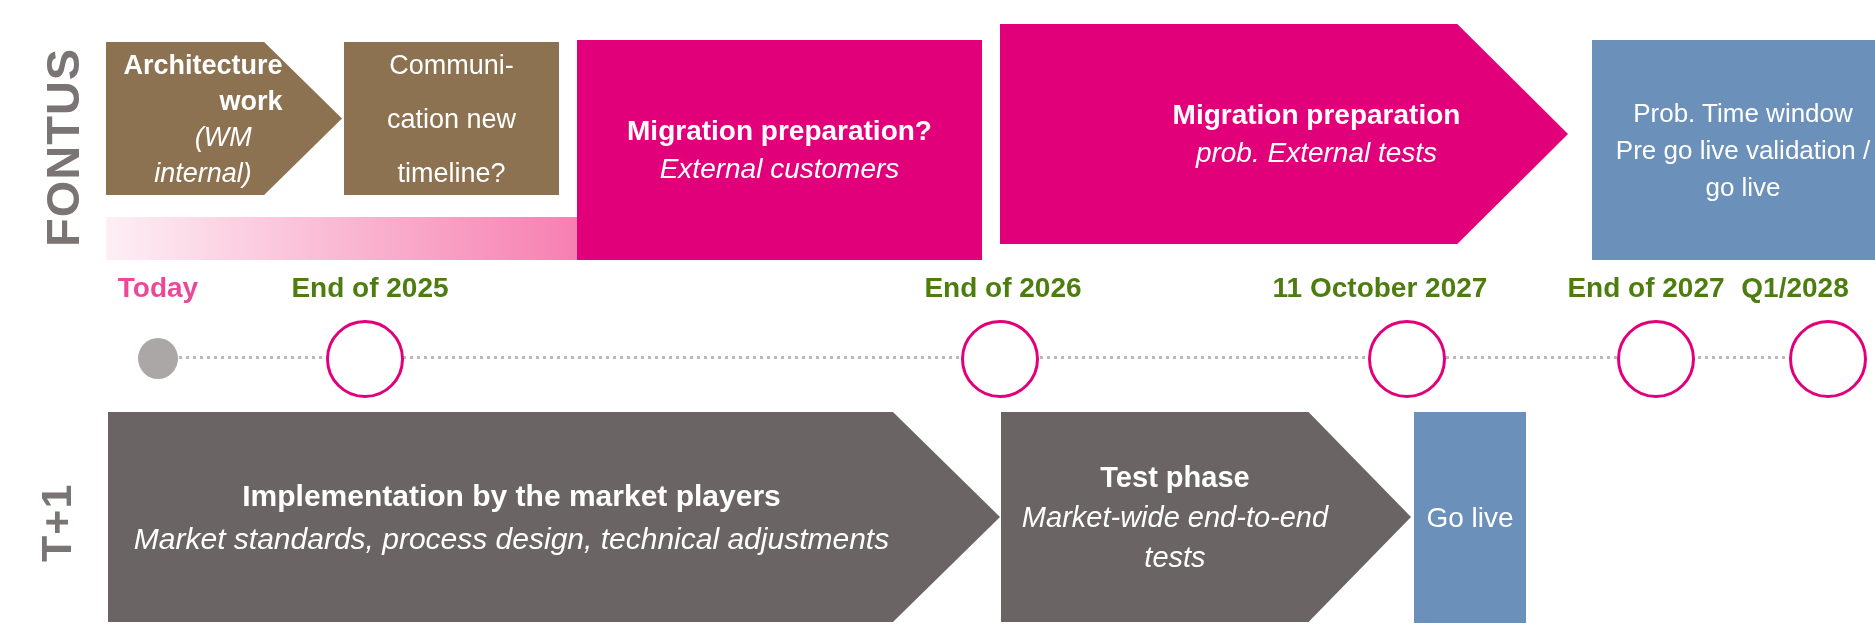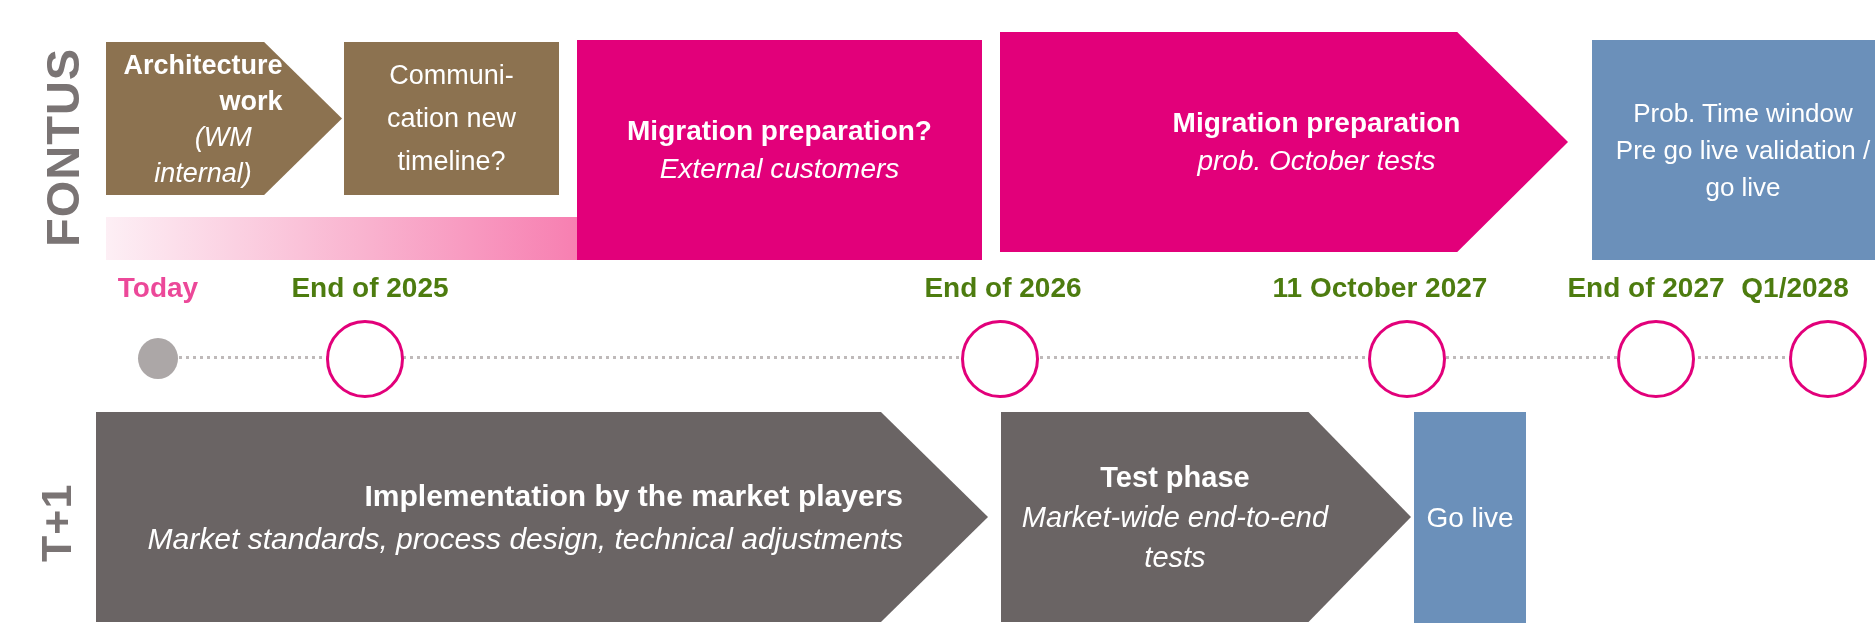--- a/index.html
+++ b/index.html
@@ -41,33 +41,33 @@
   #arch-arrow {
     left: 106px; top: 42px; width: 236px; height: 153px;
     background: #8C7250;
     clip-path: polygon(0 0, 67% 0, 100% 50%, 67% 100%, 0 100%);
     padding-right: 42px;
     font-size: 27px; line-height: 36px; text-align: right;
   }
   #comm-box {
     left: 344px; top: 42px; width: 215px; height: 153px;
     background: #8C7250;
-    font-size: 27px; line-height: 43px; text-align: center;
+    font-size: 27px; line-height: 54px; text-align: center;
   }
   #gradient-bar {
     left: 106px; top: 217px; width: 471px; height: 43px;
     background: linear-gradient(90deg, #fdeff5 0%, #f9b3cf 55%, #f77fb1 100%);
   }
   #mig1-box {
     left: 577px; top: 40px; width: 405px; height: 220px;
     background: #E2007A;
     font-size: 28px; line-height: 38px;
   }
   #mig2-arrow {
-    left: 1000px; top: 32px; width: 568px; height: 220px;
+    left: 1000px; top: 24px; width: 568px; height: 220px;
     background: #E2007A;
     clip-path: polygon(0 0, 80.5% 0, 100% 50%, 80.5% 100%, 0 100%);
     padding-left: 65px;
     font-size: 28px; line-height: 38px;
   }
   #window-box {
     left: 1568px; top: 40px; width: 302px; height: 220px;
     background: #6B90BA;
     font-size: 26px; line-height: 37px; margin-left: 24px;
   }
@@ -91,25 +91,25 @@
   }
   .milestone-circle {
     top: 320px; width: 78px; height: 78px;
     background: #ffffff;
     border: 3px solid #E2007A;
     border-radius: 50%;
   }
 
   
   #impl-arrow {
-    left: 96px; top: 412px; width: 892px; height: 210px;
+    left: 108px; top: 412px; width: 892px; height: 210px;
     background: #6A6464;
     clip-path: polygon(0 0, 88% 0, 100% 50%, 88% 100%, 0 100%);
     padding-right: 85px;
-    font-size: 30px; line-height: 43px; align-items: flex-end;
+    font-size: 30px; line-height: 43px;
   }
   #test-arrow {
     left: 1001px; top: 412px; width: 410px; height: 210px;
     background: #6A6464;
     clip-path: polygon(0 0, 75% 0, 100% 50%, 75% 100%, 0 100%);
     padding-right: 62px;
     font-size: 29px; line-height: 40px;
   }
   #golive-box {
     left: 1414px; top: 412px; width: 112px; height: 211px;
@@ -143,21 +143,21 @@
 
   <div id="gradient-bar" class="abs"></div>
 
   <div id="mig1-box" class="abs shape">
     <span class="t-bold">Migration preparation?</span>
     <span class="t-italic">External customers</span>
   </div>
 
   <div id="mig2-arrow" class="abs shape">
     <span class="t-bold">Migration preparation</span>
-    <span class="t-italic">prob. October tests</span>
+    <span class="t-italic">prob. External tests</span>
   </div>
 
   <div id="window-box" class="abs shape">
     <span class="pre">Prob. Time window
 Pre go live validation /
 go live</span>
   </div>
 
   <div id="dotted-line" class="abs"></div>
 

